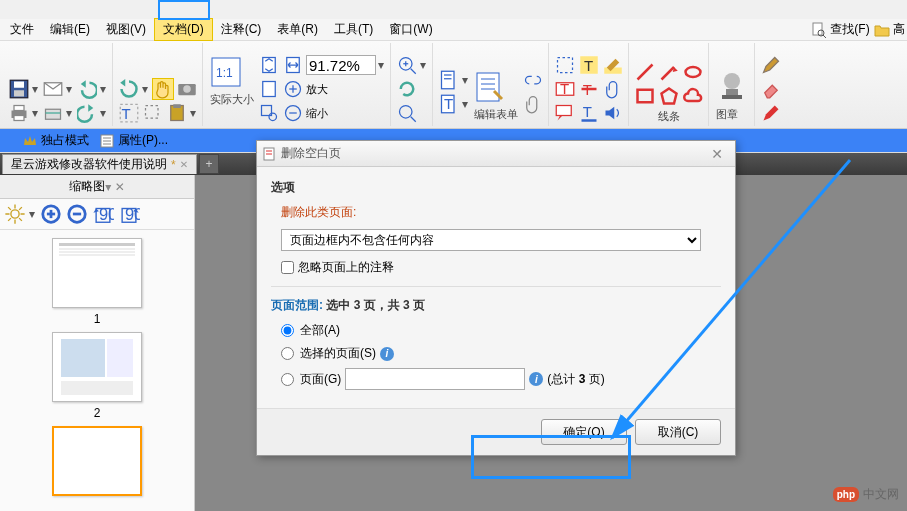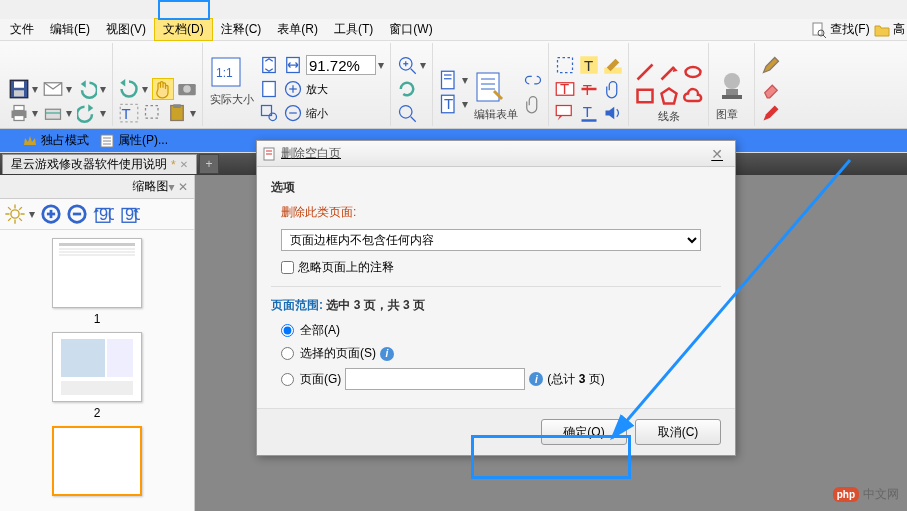--- a/index.html
+++ b/index.html
@@ -33,34 +33,34 @@
 
 
 .tabbar { height: 22px; background: linear-gradient(#555,#3a3a3a); display: flex; align-items: center; padding: 0 2px; }
 .tab { background: #e8e8e8; border: 1px solid #999; border-bottom: none; padding: 2px 8px; display: flex; align-items: center; gap: 4px; height: 20px; }
 .tab .close { color: #999; font-size: 10px; }
 .tab-add { width: 20px; height: 20px; background: #666; color: #ccc; display: flex; align-items: center; justify-content: center; margin-left: 2px; border: 1px solid #444; }
 
 
 .main { display: flex; height: calc(511px - 22px - 88px - 24px - 22px); }
 .sidepanel { width: 195px; background: #fafafa; border-right: 1px solid #ccc; display: flex; flex-direction: column; }
-.sidepanel .head { background: #eee; border-bottom: 1px solid #ccc; padding: 3px 6px; display: flex; justify-content: flex-end; align-items: center; }
+.sidepanel .head { background: #eee; border-bottom: 1px solid #ccc; padding: 3px 6px; display: flex; justify-content: center; align-items: center; }
 .sidepanel .tools { display: flex; gap: 2px; padding: 3px; border-bottom: 1px solid #ddd; align-items: center; }
 .sidepanel .tools .btn { width: 24px; height: 24px; }
 .thumbs { flex: 1; overflow: auto; padding: 8px; }
 .thumb { margin: 0 auto 6px; width: 110px; text-align: center; }
 .thumb .page { width: 90px; height: 70px; background: #fff; border: 1px solid #bbb; margin: 0 auto 4px; box-shadow: 1px 1px 2px rgba(0,0,0,0.2); position: relative; }
 .thumb.sel .page { border: 2px solid #f90; }
 .thumb .pg-mini { position: absolute; top: 4px; left: 6px; right: 6px; bottom: 4px; }
 
 .docview { flex: 1; background: #888; position: relative; }
 
 
 .dialog { position: absolute; left: 256px; top: 140px; width: 480px; background: #f5f5f5; border: 1px solid #999; box-shadow: 2px 2px 8px rgba(0,0,0,0.3); }
-.dialog .titlebar { height: 26px; background: linear-gradient(#fafafa,#e8e8e8); border-bottom: 1px solid #ccc; display: flex; align-items: center; padding: 0 6px; justify-content: space-between; text-decoration: underline; }
+.dialog .titlebar { height: 26px; background: linear-gradient(#fafafa,#e8e8e8); border-bottom: 1px solid #ccc; display: flex; align-items: center; padding: 0 6px; justify-content: space-between; }
 .dialog .titlebar .ic { width: 14px; height: 14px; margin-right: 4px; }
 .dialog .titlebar .title { display: flex; align-items: center; color: #555; }
 .dialog .titlebar .close { color: #888; font-size: 14px; cursor: default; padding: 0 6px; }
 .dialog .body { padding: 12px 14px; }
 .dialog .section-title { font-weight: bold; color: #333; margin-bottom: 8px; }
 .dialog .subsection { padding-left: 10px; }
 .dialog label.lbl { display: block; margin-bottom: 8px; color: #c2410c; }
 .dialog select, .dialog input[type=text] { border: 1px solid #aaa; background: #fff; height: 22px; padding: 0 4px; }
 .dialog .wide { width: 420px; }
 .dialog .chk-row { display: flex; align-items: center; gap: 4px; margin: 8px 0; }

